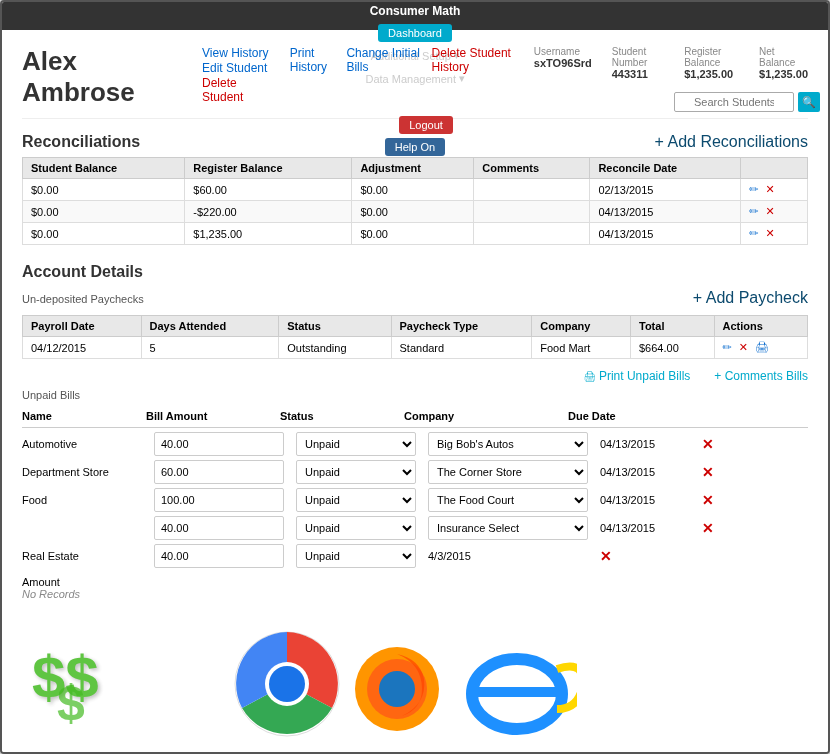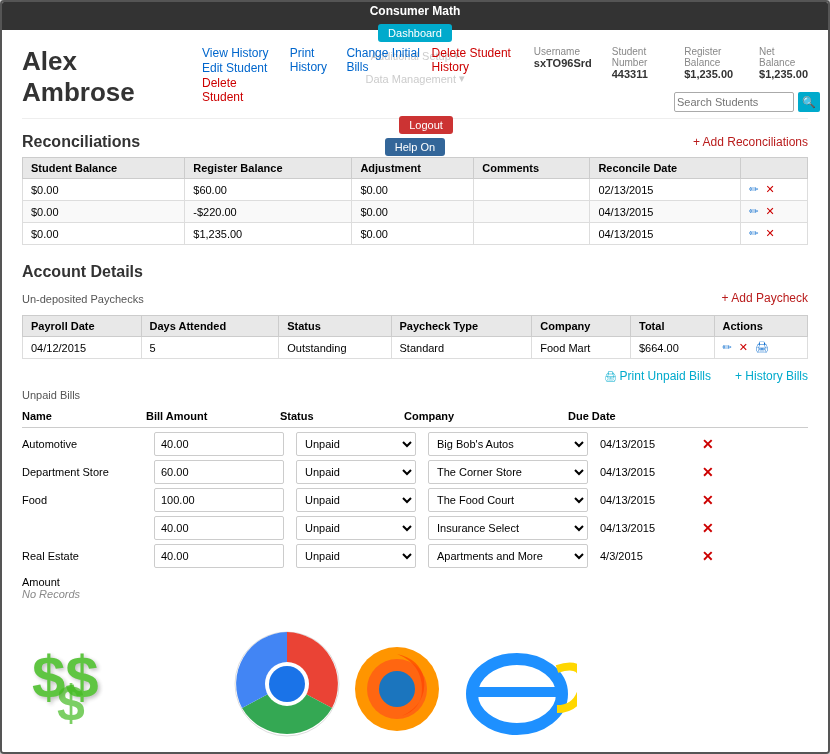--- a/index.html
+++ b/index.html
@@ -50,21 +50,21 @@
       gap: 3px;
     }
     .nav-search {
       margin-left: auto;
       display: flex;
       align-items: center;
       gap: 4px;
     }
     .nav-search input {
       height: 20px;
-      padding: 2px 2px;
+      padding: 2px 19px;
       font-size: 11px;
       border: 1px solid #aaa;
       border-radius: 2px;
       width: 120px;
     }
     .nav-search-btn {
       background: #00aacc;
       color: #fff;
       border: none;
       height: 20px;
@@ -155,22 +155,22 @@
       justify-content: space-between;
       align-items: center;
       margin-bottom: 6px;
     }
     .section-title {
       font-size: 16px;
       font-weight: bold;
       color: #333;
     }
     .add-link {
-      color: #b91c1c;
-      font-size: 12px;
+      color: #0c4a6e;
+      font-size: 16px;
       cursor: pointer;
     }
     .add-link::before {
       content: '+ ';
     }
 
     
     .data-table {
       width: 100%;
       border-collapse: collapse;
@@ -453,21 +453,21 @@
       <span class="icon-print">🖨</span>
     </td>
   </tr>
             </tbody>
         </table>
       </div>
 
       <div style="margin-top:10px;">
         <div class="bills-header">
           <span class="print-link">Print Unpaid Bills</span>
-          <span class="bills-link">History Bills</span>
+          <span class="bills-link">Comments Bills</span>
         </div>
         <div class="sub-section-title">Unpaid Bills</div>
 
         <div class="bills-table-header">
           <span class="bill-col-header">Name</span>
           <span class="bill-col-header">Bill Amount</span>
           <span class="bill-col-header">Status</span>
           <span class="bill-col-header">Company</span>
           <span class="bill-col-header">Due Date</span>
           <span class="bill-col-header"></span>
@@ -525,23 +525,20 @@
     <span class="bill-date">04/13/2015</span>
     <span class="delete-x">✕</span>
   </div>
             <div class="bill-row">
     <span class="bill-name">Real Estate</span>
     <input class="bill-input" type="text" value="40.00" style="">
     <select class="bill-select">
       <option>Unpaid</option>
       <option>Paid</option>
     </select>
-    <select class="bill-select">
-      <option>Apartments and More</option>
-    </select>
     <span class="bill-date">4/3/2015</span>
     <span class="delete-x">✕</span>
   </div>
           </div>
 
         <div class="amount-section">
           <span>Amount</span>
           <span style="display:block;" class="no-records">No Records</span>
         </div>
       </div>

